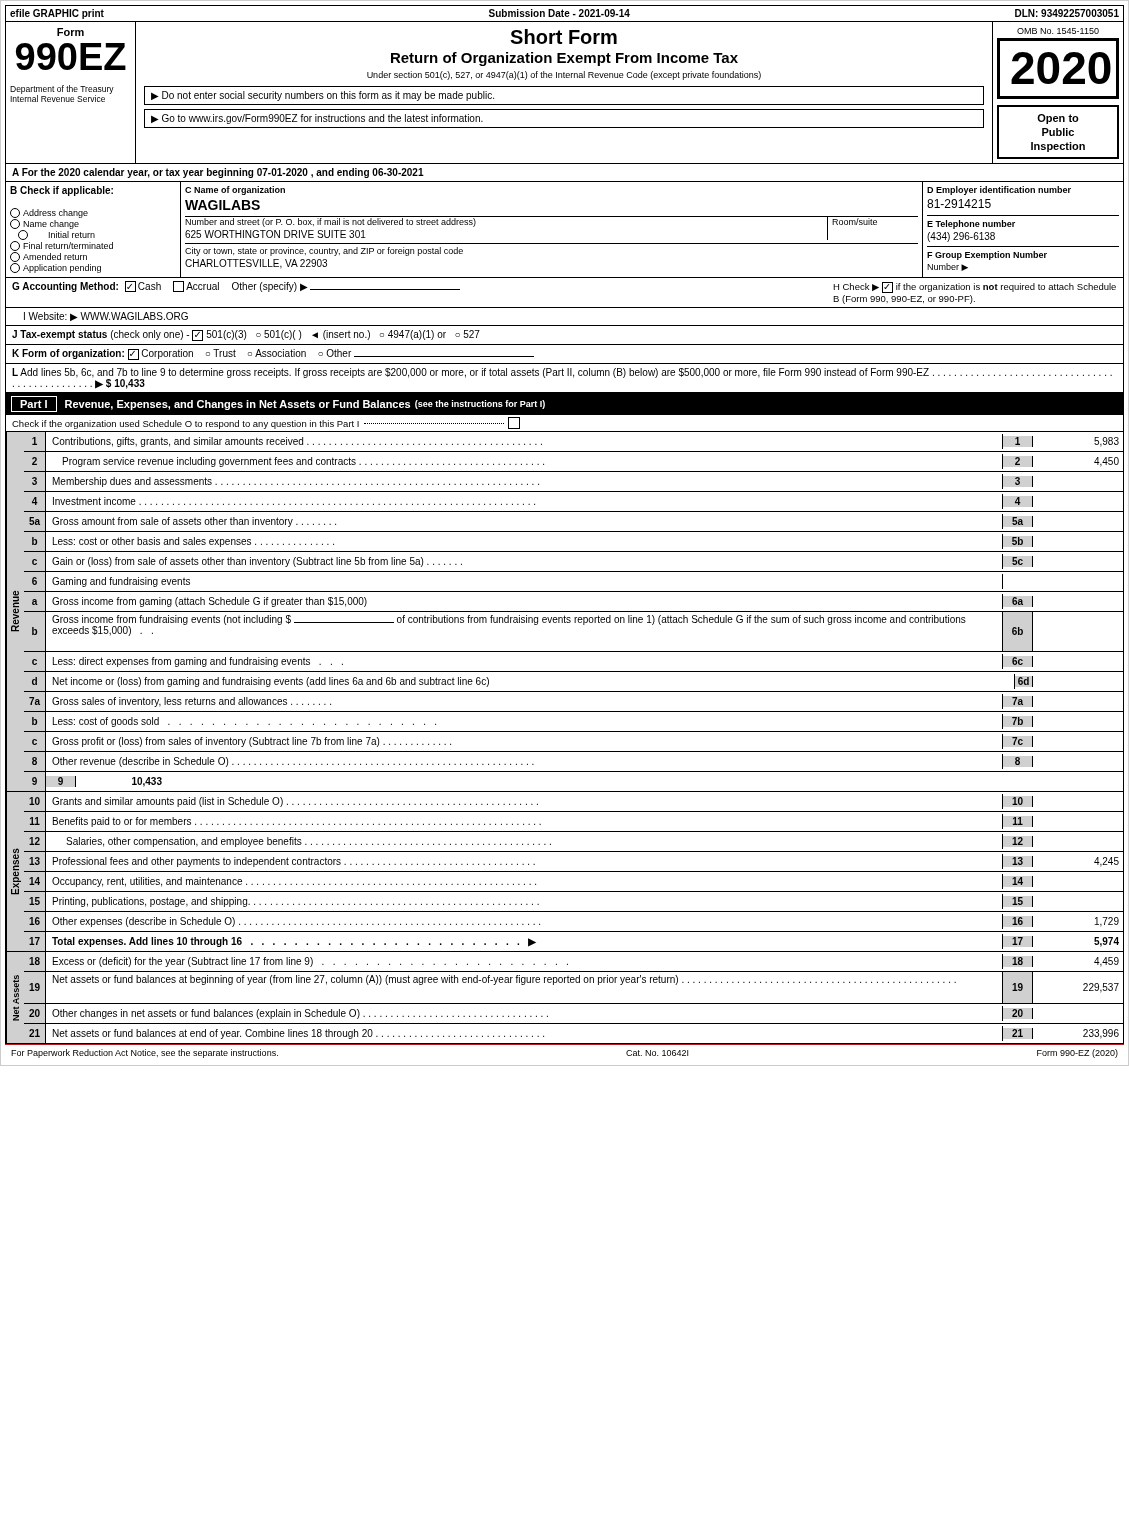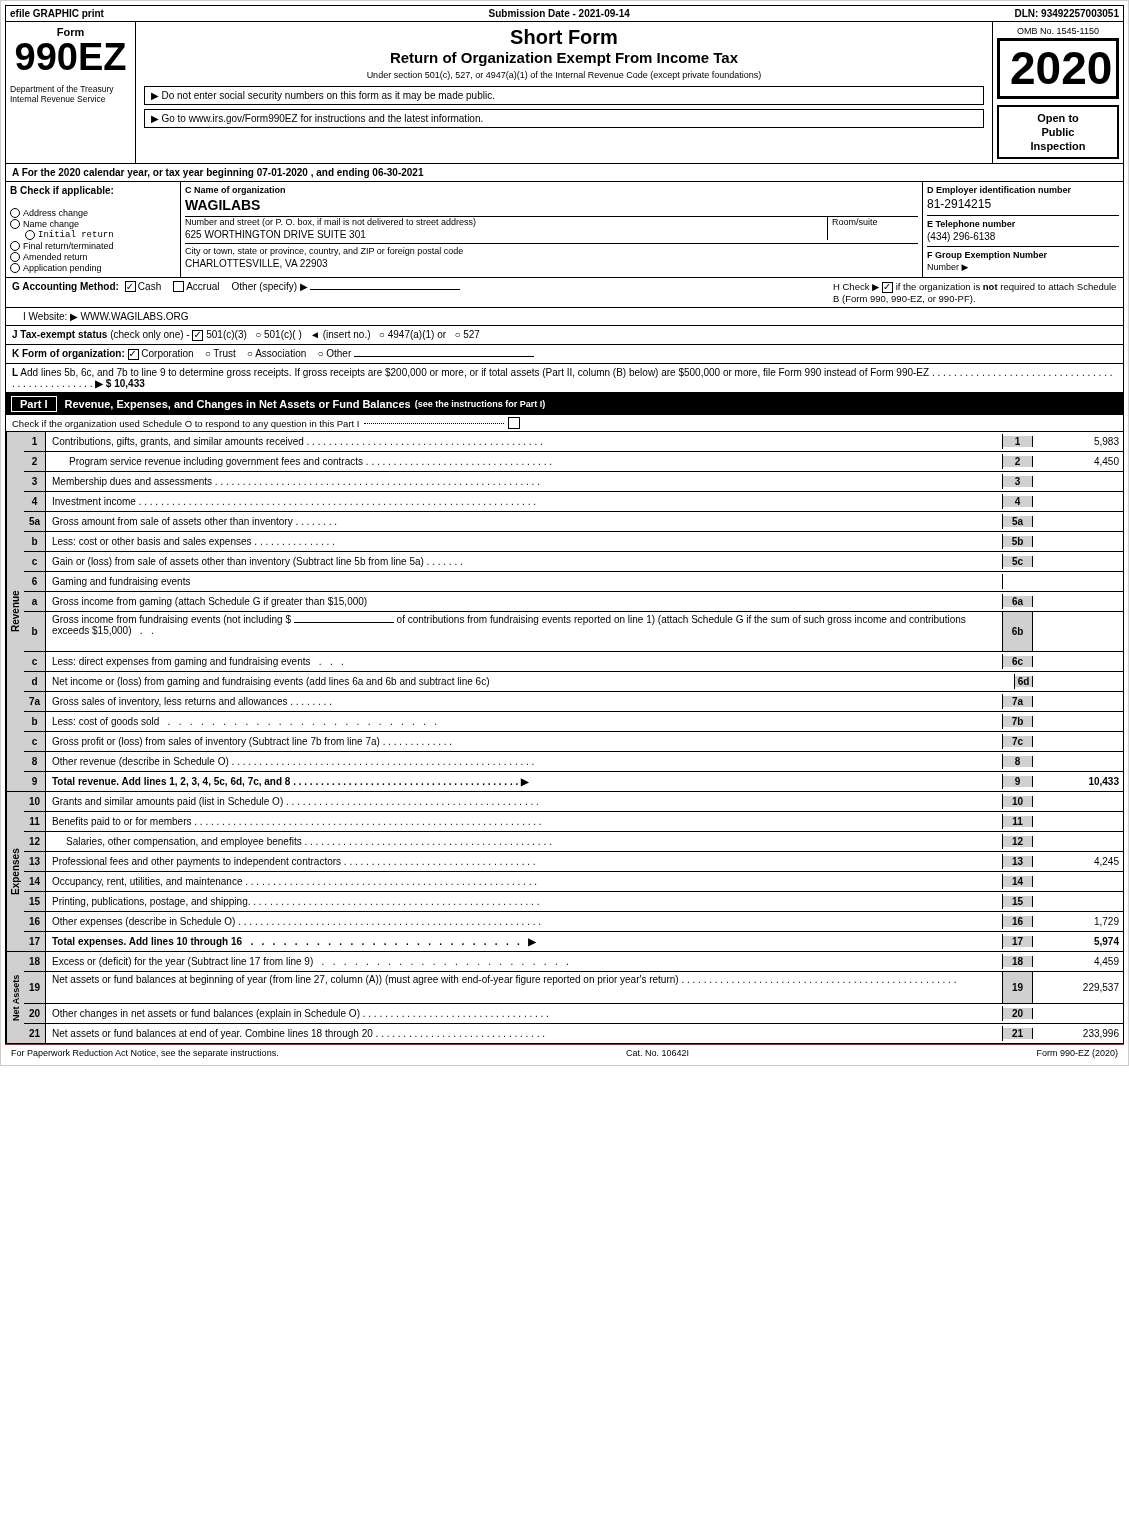--- a/index.html
+++ b/index.html
@@ -55,21 +55,21 @@
     <div style="width:175px; border-right:1px solid #000; padding:3px 4px; font-size:9px;">
       <div style="font-weight:bold; font-size:10px; margin-bottom:12px;">B  Check if applicable:</div>
       <div style="display:flex; align-items:center; gap:3px; margin:1px 0;">
         <span style="width:10px;height:10px;border:1px solid #000;border-radius:50%;display:inline-block;flex-shrink:0;"></span>
         <span>Address change</span>
       </div>
       <div style="display:flex; align-items:center; gap:3px; margin:1px 0;">
         <span style="width:10px;height:10px;border:1px solid #000;border-radius:50%;display:inline-block;flex-shrink:0;"></span>
         <span>Name change</span>
       </div>
-      <div style="display:flex; align-items:center; gap:3px; margin:1px 15px;font-family:Liberation Mono, monospace;">
+      <div style="display:flex; align-items:center; gap:20px; margin:1px 8px;">
         <span style="width:10px;height:10px;border:1px solid #000;border-radius:50%;display:inline-block;flex-shrink:0;"></span>
         <span>Initial return</span>
       </div>
       <div style="display:flex; align-items:center; gap:3px; margin:1px 0;">
         <span style="width:10px;height:10px;border:1px solid #000;border-radius:50%;display:inline-block;flex-shrink:0;"></span>
         <span>Final return/terminated</span>
       </div>
       <div style="display:flex; align-items:center; gap:3px; margin:1px 0;">
         <span style="width:10px;height:10px;border:1px solid #000;border-radius:50%;display:inline-block;flex-shrink:0;"></span>
         <span>Amended return</span>
@@ -173,21 +173,21 @@
 
       <div style="display:flex; border-bottom:1px solid #000; min-height:19px; align-items:center;">
         <div style="width:22px; border-right:1px solid #000; background:#d0d0d0; display:flex; align-items:center; justify-content:center; font-weight:bold; font-size:10px; height:100%; min-height:19px;">1</div>
         <div style="flex:1; border-right:1px solid #000; padding:2px 6px; font-size:10px;">Contributions, gifts, grants, and similar amounts received . . . . . . . . . . . . . . . . . . . . . . . . . . . . . . . . . . . . . . . . . . .</div>
         <div style="width:30px; border-right:1px solid #000; background:#d0d0d0; display:flex; align-items:center; justify-content:center; font-weight:bold; font-size:10px;">1</div>
         <div style="width:90px; display:flex; align-items:center; justify-content:flex-end; padding:2px 4px; font-size:10px;">5,983</div>
       </div>
 
       <div style="display:flex; border-bottom:1px solid #000; min-height:19px; align-items:center;">
         <div style="width:22px; border-right:1px solid #000; background:#d0d0d0; display:flex; align-items:center; justify-content:center; font-weight:bold; font-size:10px; height:100%; min-height:19px;">2</div>
-        <div style="flex:1; border-right:1px solid #000; padding:2px 23px; font-size:10px;">Program service revenue including government fees and contracts . . . . . . . . . . . . . . . . . . . . . . . . . . . . . . . . . .</div>
+        <div style="flex:1; border-right:1px solid #000; padding:2px 16px; font-size:10px;">Program service revenue including government fees and contracts . . . . . . . . . . . . . . . . . . . . . . . . . . . . . . . . . .</div>
         <div style="width:30px; border-right:1px solid #000; background:#d0d0d0; display:flex; align-items:center; justify-content:center; font-weight:bold; font-size:10px;">2</div>
         <div style="width:90px; display:flex; align-items:center; justify-content:flex-end; padding:2px 4px; font-size:10px;">4,450</div>
       </div>
 
       <div style="display:flex; border-bottom:1px solid #000; min-height:19px; align-items:center;">
         <div style="width:22px; border-right:1px solid #000; background:#d0d0d0; display:flex; align-items:center; justify-content:center; font-weight:bold; font-size:10px; height:100%; min-height:19px;">3</div>
         <div style="flex:1; border-right:1px solid #000; padding:2px 6px; font-size:10px;">Membership dues and assessments . . . . . . . . . . . . . . . . . . . . . . . . . . . . . . . . . . . . . . . . . . . . . . . . . . . . . . . . . . .</div>
         <div style="width:30px; border-right:1px solid #000; background:#d0d0d0; display:flex; align-items:center; justify-content:center; font-weight:bold; font-size:10px;">3</div>
         <div style="width:90px; display:flex; align-items:center; justify-content:flex-end; padding:2px 4px; font-size:10px;"></div>
       </div>
@@ -278,21 +278,20 @@
 
       <div style="display:flex; border-bottom:1px solid #000; min-height:19px; align-items:center;">
         <div style="width:22px; border-right:1px solid #000; background:#d0d0d0; display:flex; align-items:center; justify-content:center; font-weight:bold; font-size:10px; height:100%; min-height:19px;">8</div>
         <div style="flex:1; border-right:1px solid #000; padding:2px 6px; font-size:10px;">Other revenue (describe in Schedule O) . . . . . . . . . . . . . . . . . . . . . . . . . . . . . . . . . . . . . . . . . . . . . . . . . . . . . . .</div>
         <div style="width:30px; border-right:1px solid #000; background:#d0d0d0; display:flex; align-items:center; justify-content:center; font-weight:bold; font-size:10px;">8</div>
         <div style="width:90px;"></div>
       </div>
 
       <div style="display:flex; min-height:19px; align-items:center;">
         <div style="width:22px; border-right:1px solid #000; background:#d0d0d0; display:flex; align-items:center; justify-content:center; font-weight:bold; font-size:10px; height:100%; min-height:19px;">9</div>
-        <div style="flex:1; border-right:1px solid #000; padding:2px 6px; font-size:10px; font-weight:bold;">Total revenue. Add lines 1, 2, 3, 4, 5c, 6d, 7c, and 8 . . . . . . . . . . . . . . . . . . . . . . . . . . . . . . . . . . . . . . . . . ▶</div>
         <div style="width:30px; border-right:1px solid #000; background:#d0d0d0; display:flex; align-items:center; justify-content:center; font-weight:bold; font-size:10px;">9</div>
         <div style="width:90px; display:flex; align-items:center; justify-content:flex-end; padding:2px 4px; font-size:10px; font-weight:bold;">10,433</div>
       </div>
     </div>
   </div>
 
   <div style="display:flex; border:1px solid #000; border-top:none;">
     <div style="writing-mode:vertical-rl; transform:rotate(180deg); background:#d0d0d0; border-right:1px solid #000; display:flex; align-items:center; justify-content:center; font-weight:bold; font-size:10px; padding:2px; min-width:18px;">Expenses</div>
     <div style="flex:1;">
 

